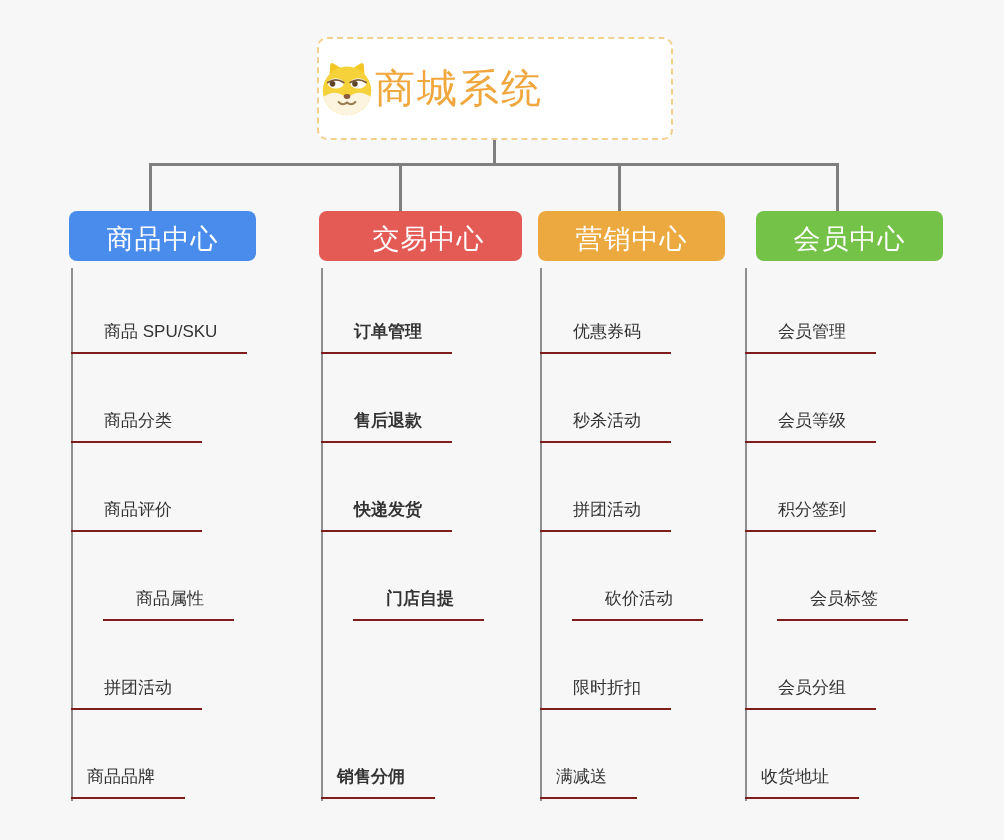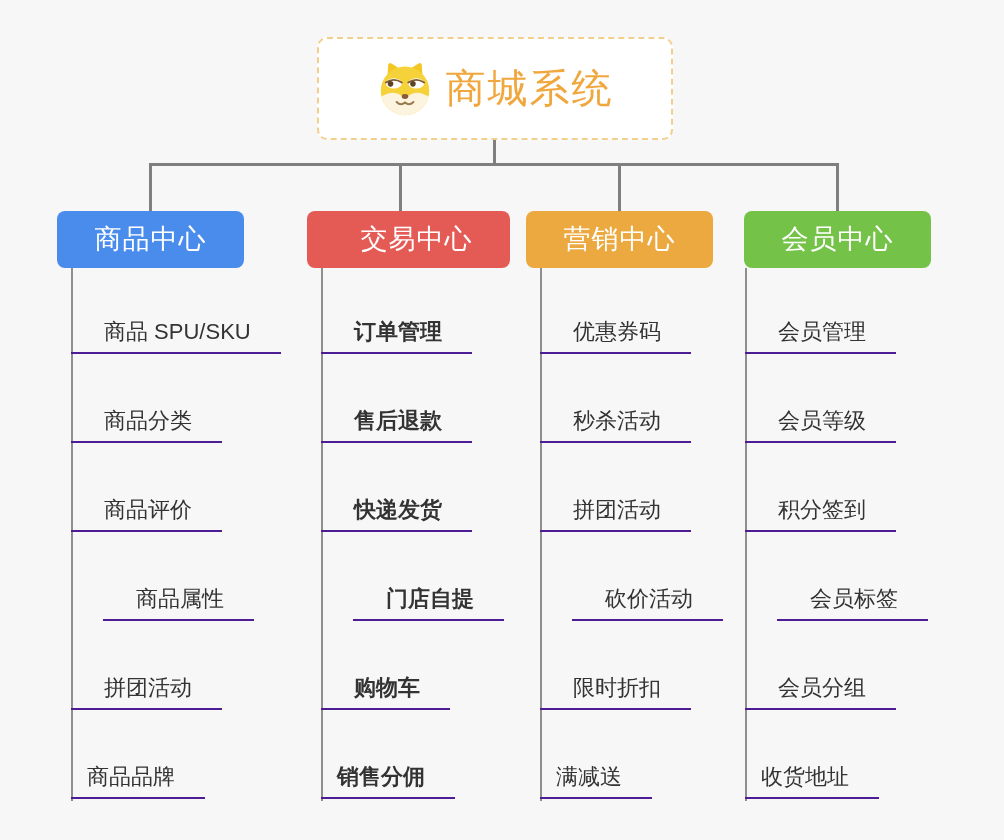--- a/index.html
+++ b/index.html
@@ -12,22 +12,21 @@
   }
   #canvas { position: absolute; inset: 0; }
 
   
   .root-node {
     position: absolute; left: 317px; top: 37px;
     width: 352px; height: 99px;
     background: #ffffff;
     border: 2px dashed #f3cf8e;
     border-radius: 10px;
-    display: flex; align-items: center; justify-content: center;
-    gap: 13px;
+    display: flex; align-items: center; justify-content: flex-start;
   }
   .root-title {
     font-size: 40px;
     letter-spacing: 2px;
     color: #f0a73e;
   }
   .root-icon { width: 56px; height: 56px; display: block; }
 
   
   .conn { position: absolute; background: #7f7f7f; }
@@ -35,27 +34,28 @@
   .conn-h    { left: 149px; top: 163px; width: 690px; height: 3px; border-radius: 2px; }
   .conn-v    { top: 163px; width: 3px; height: 48px; }
   .conn-v1 { left: 149px; }
   .conn-v2 { left: 399px; }
   .conn-v3 { left: 618px; }
   .conn-v4 { left: 836px; }
 
   
   .branch-box {
     position: absolute; top: 211px;
-    width: 187px; height: 57px;
+    width: 187px; height: 50px;
     border-radius: 8px;
     color: #ffffff;
     font-size: 27px;
     line-height: 57px;
     text-align: center;
     letter-spacing: 1px;
+    margin-left: 12px;
   }
   .branch-1 { left: 57px; }
   .branch-2 { left: 307px; padding-left: 16px; }
   .branch-3 { left: 526px; }
   .branch-4 { left: 744px; }
 
   
   .branch-column {
     position: absolute; top: 268px;
     height: 533px; width: 235px;
@@ -66,25 +66,25 @@
   .col-4 { left: 745px; text-align: right; }
   .branch-column .spine {
     position: absolute; left: 0; top: 0;
     width: 2px; height: 100%;
     background: #8f8f8f;
   }
   .leaf {
     position: absolute; left: 0;
     width: max-content;
     white-space: nowrap;
-    font-size: 22px;
+    font-size: 17px;
     line-height: 27px;
     color: #333333;
     padding: 0 30px 7px 33px;
-    border-bottom: 2px solid #4c1d95;
+    border-bottom: 2px solid #7f1d1d;
   }
   .r0 { top: 50px; }
   .r1 { top: 139px; }
   .r2 { top: 228px; }
   .r3 { top: 317px; margin-left: 32px; }
   .r4 { top: 406px; }
   .r5 { top: 495px; padding-left: 16px; }
 </style>
 </head>
 <body>
@@ -140,21 +140,20 @@
     <div class="leaf r4">拼团活动</div>
     <div class="leaf r5">商品品牌</div>
   </div>
 
   <div class="branch-column col-2">
     <div class="spine"></div>
     <div class="leaf r0">订单管理</div>
     <div class="leaf r1">售后退款</div>
     <div class="leaf r2">快递发货</div>
     <div class="leaf r3">门店自提</div>
-    <div class="leaf r4">购物车</div>
     <div class="leaf r5">销售分佣</div>
   </div>
 
   <div class="branch-column col-3">
     <div class="spine"></div>
     <div class="leaf r0">优惠券码</div>
     <div class="leaf r1">秒杀活动</div>
     <div class="leaf r2">拼团活动</div>
     <div class="leaf r3">砍价活动</div>
     <div class="leaf r4">限时折扣</div>

